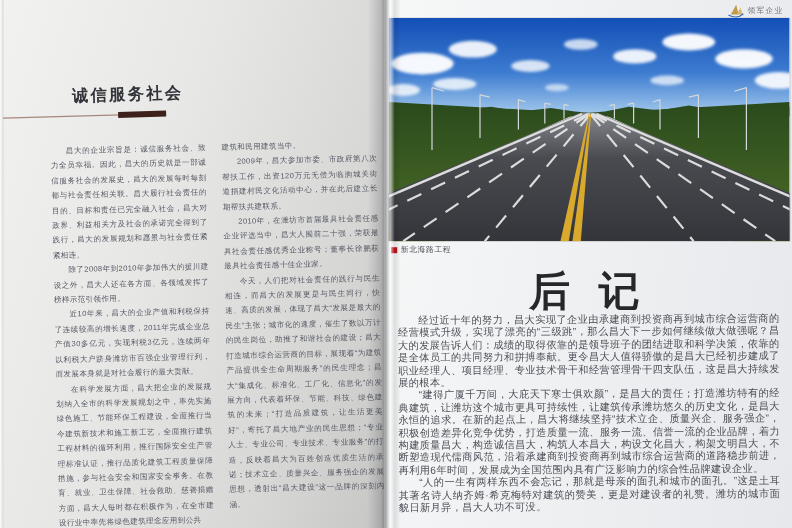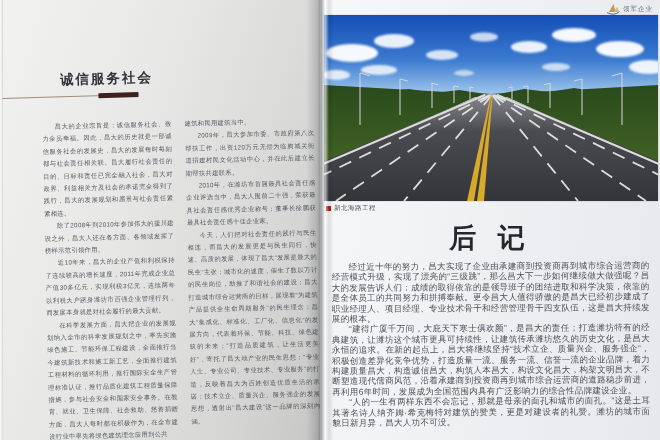--- a/index.html
+++ b/index.html
@@ -29,21 +29,21 @@
   .right-page{position:absolute;left:320px;top:0;width:340px;height:440px;
     background:linear-gradient(100deg,#f7f8f8 0%,#edeff1 55%,#e6e8ec 100%);}
   .logo-row{position:absolute;top:3px;right:7px;display:flex;align-items:center;gap:3px;}
   .brand-label{font-size:6.5px;color:#77787c;letter-spacing:1px;}
   .photo{position:absolute;left:4px;top:15px;width:334px;height:186px;box-shadow:0 0 1px rgba(0,0,0,.35);}
   .photo svg{display:block;}
   .caption-row{position:absolute;left:6px;top:204px;display:flex;align-items:center;gap:3px;}
   .red-sq{width:5px;height:5px;background:#c21318;}
   .caption-text{font-size:6.5px;color:#4e5056;letter-spacing:.5px;}
   .ps-title{position:absolute;left:0;top:220px;width:100%;text-align:center;margin:0;
-    font-family:"DejaVu Serif",serif;font-size:27px;font-weight:700;color:#26272b;letter-spacing:6px;}
+    font-family:"DejaVu Serif",serif;font-size:34px;font-weight:700;color:#26272b;letter-spacing:6px;}
   .ps-body{position:absolute;left:12px;top:261px;width:318px;height:179px;overflow:hidden;
     font-size:8.5px;line-height:10.4px;color:#4c4e56;text-align:justify;letter-spacing:.3px;
     transform:rotate(-.3deg);}
   .ps-body p{margin:0;text-indent:2em;}
 </style>
 </head>
 <body>
 
 <div class="scene">
 

